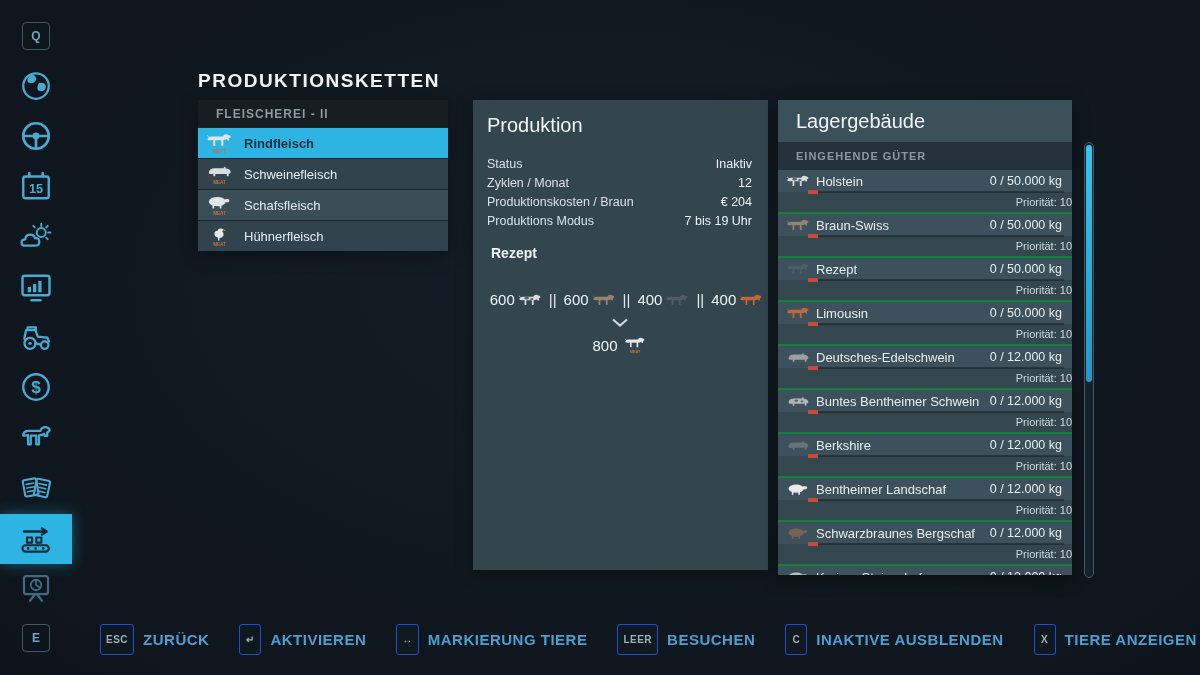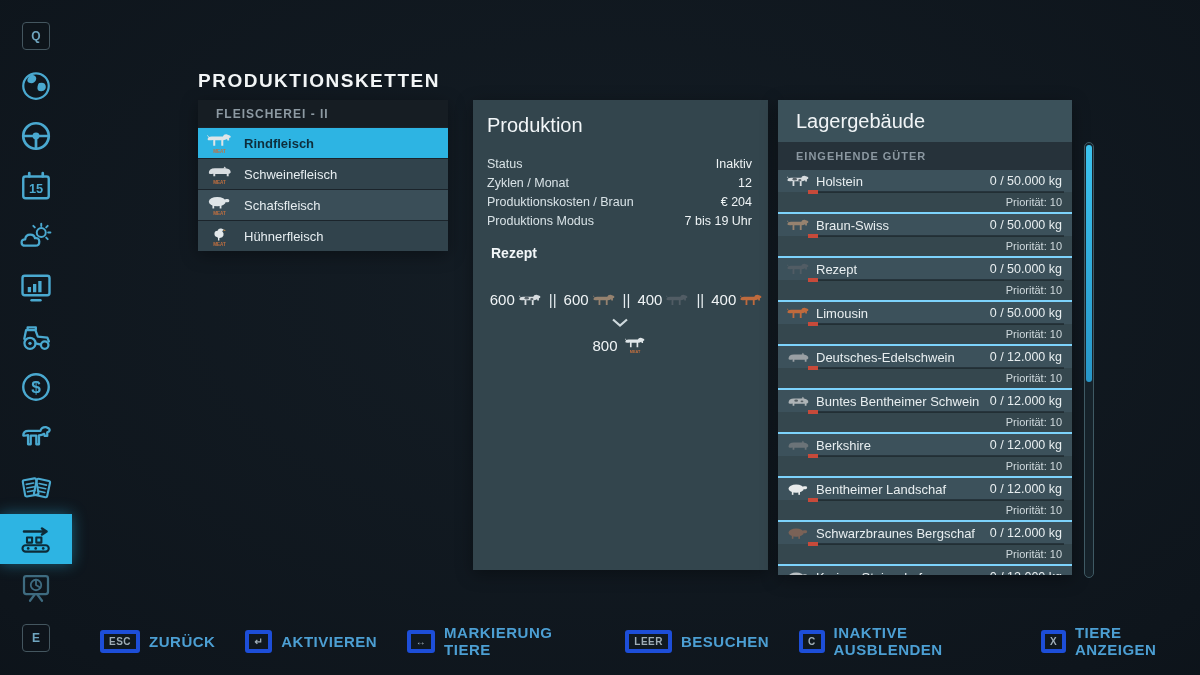--- a/index.html
+++ b/index.html
@@ -31,38 +31,38 @@
   .stat-row { display:flex; justify-content:space-between; font-size:12.5px; line-height:19px; color:#d8e2e6; }
   .stat-row b { font-weight:normal; color:#eef3f5; }
   .recipe-heading { font-size:14px; font-weight:bold; color:#f2f6f8; margin:14px 0 30px 4px; }
   .recipe-line { display:flex; align-items:center; justify-content:center; font-size:15px; color:#f0f4f6; }
   .recipe-item { display:flex; align-items:center; }
   .recipe-item .sep { margin:0 7px; color:#e5ecef; }
   .recipe-item svg, .recipe-out svg { width:24px; height:16px; margin-left:3px; }
   .recipe-chevron { display:flex; justify-content:center; margin:10px 0 8px 0; }
   .recipe-out { display:flex; align-items:center; justify-content:center; font-size:15px; color:#f0f4f6; }
   
-  .store-panel { position:absolute; left:778px; top:100px; width:294px; height:475px; background:#7dd3fc; box-shadow:0 4px 16px rgba(0,0,0,.35); overflow:hidden; }
+  .store-panel { position:absolute; left:778px; top:100px; width:294px; height:475px; background:#15803d; box-shadow:0 4px 16px rgba(0,0,0,.35); overflow:hidden; }
   .store-title { height:42px; background:#3b515a; display:flex; align-items:center; padding-left:18px; font-size:20px; font-weight:500; color:#f0f4f6; }
   .store-sub { height:28px; background:#26323a; display:flex; align-items:center; padding-left:18px; font-size:11px; font-weight:bold; letter-spacing:1px; color:#8b98a1; }
   .store-item { margin-bottom:2px; position:relative; cursor:pointer; }
   .store-l1 { height:22px; background:#3c515b; display:flex; align-items:center; padding:0 10px 0 8px; font-size:13px; color:#e8eef0; }
   .store-l1 .nm { flex:1; margin-left:6px; }
   .store-l1 .val { font-size:12.5px; }
-  .store-l2 { height:20px; background:#35474e; display:flex; align-items:center; justify-content:flex-end; padding-right:10px; font-size:11px; color:#cfd9dd;text-align:center; }
+  .store-l2 { height:20px; background:#35474e; display:flex; align-items:center; justify-content:flex-end; font-size:11px; color:#cfd9dd;text-align:center; }
   .store-item .animal-ic { width:24px; height:16px; }
   .fillbar { position:absolute; left:30px; right:8px; top:21px; height:2px; background:rgba(10,18,23,.45); }
   .fillbar i { position:absolute; left:0; top:-1px; width:10px; height:4px; background:#c74a3a; }
   
   .scrollbar { position:absolute; left:1084px; top:142px; width:10px; height:436px; border:1px solid #3f5a64; border-radius:6px; background:#16222a; }
   .scroll-thumb { position:absolute; left:1px; top:2px; width:6px; height:237px; border-radius:4px; background:linear-gradient(180deg,#3cc3ef,#2796c8); }
   
   .bottom-bar { position:absolute; left:100px; top:624px; display:flex; align-items:center; gap:30px; }
   .bb-btn { display:flex; align-items:center; gap:9px; cursor:pointer; }
-  .bb-key { min-width:22px; height:23px; padding:0 5px; border:4px solid #1d4ed8; border-radius:3px; background:rgba(16,26,33,.6); color:#9fadb6; font-size:10px; font-weight:bold; display:flex; align-items:center; justify-content:center; letter-spacing:.5px; }
+  .bb-key { min-width:22px; height:31px; padding:0 5px; border:1px solid #1d4ed8; border-radius:3px; background:rgba(16,26,33,.6); color:#9fadb6; font-size:10px; font-weight:bold; display:flex; align-items:center; justify-content:center; letter-spacing:.5px; }
   .bb-label { color:#4c9fd3; font-size:15px; font-weight:bold; letter-spacing:.5px; }
 </style>
 </head>
 <body>
 
 <div id="rail">
 
     <div class="rail-item" style="top: 12px;">
       <span class="rail-ic">
         <span class="keycap-big">Q</span>

